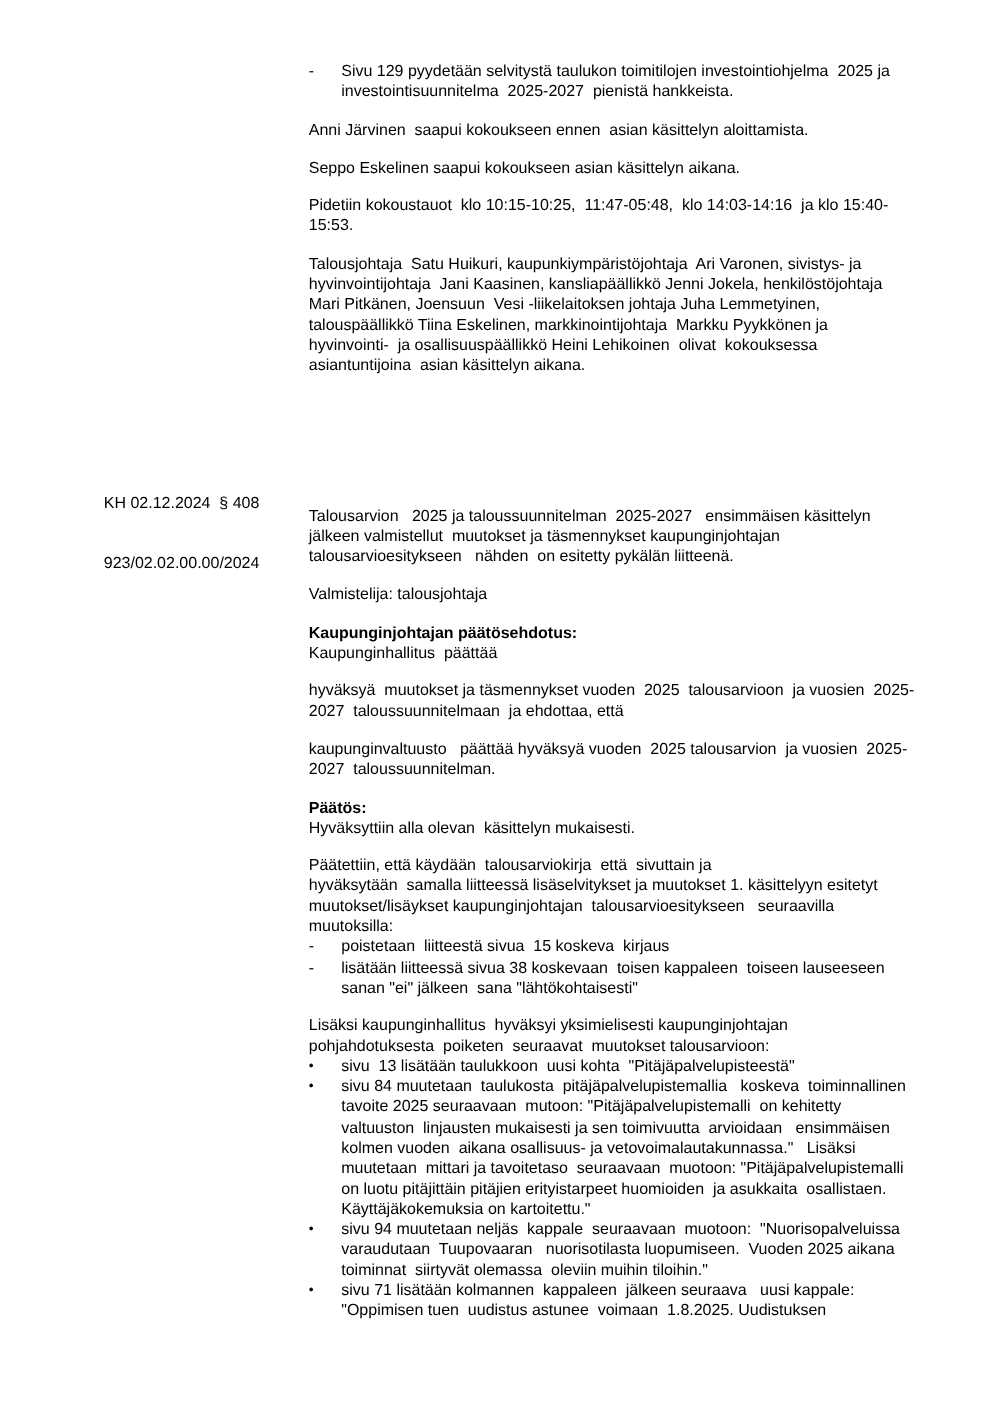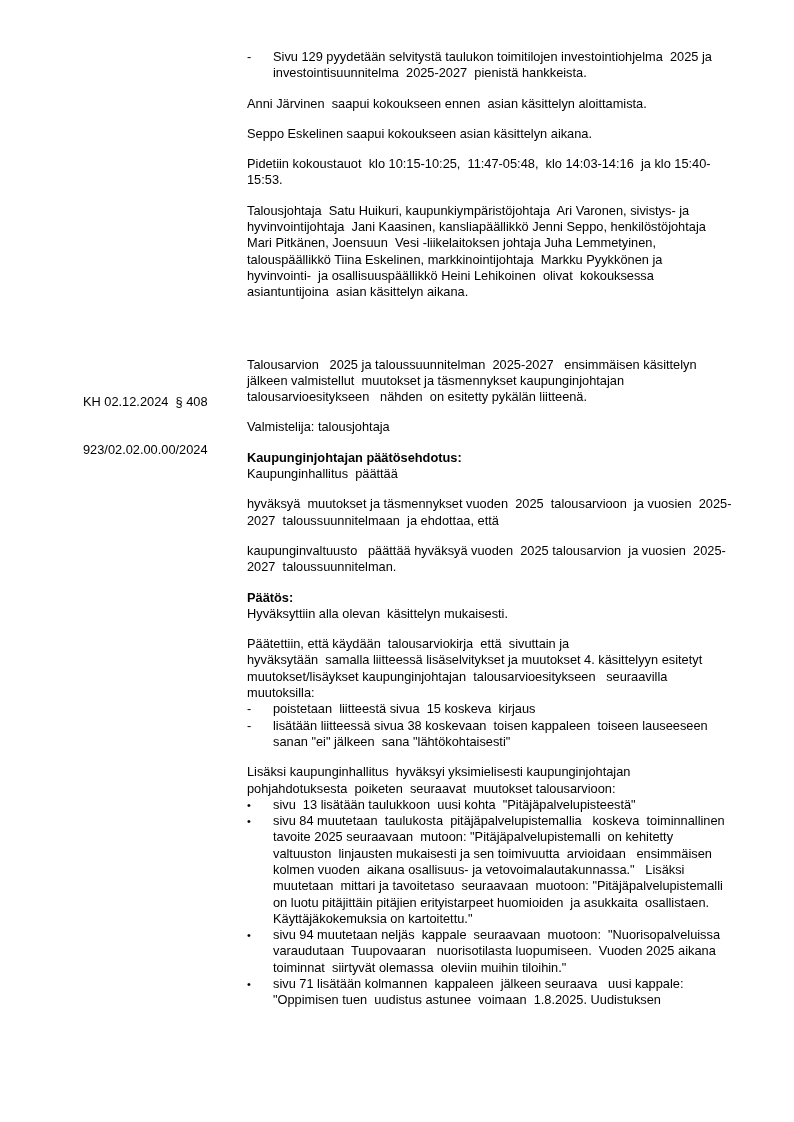--- a/index.html
+++ b/index.html
@@ -23,21 +23,21 @@
   }
   .main-col {
     position: absolute;
     left: 247px; top: 49px;
     width: 530px;
     font-size: 12.8px; line-height: 16.3px;
   }
   .block { margin-top: 14px; }
   .block:first-child { margin-top: 0; }
   .block.attached { margin-top: 0; }
-  .block.big-gap { margin-top: 56px; }
+  .block.big-gap { margin-top: 104px; }
   .line { white-space: pre; }
   .heading { font-weight: bold; }
   .li { display: flex; align-items: flex-start; }
   .li .marker { flex: 0 0 26px; width: 26px; white-space: pre; }
   .li .marker.bullet { font-size: 11px; line-height: 16.3px; }
 </style>
 </head>
 <body>
 
 <div class="page">
@@ -60,21 +60,21 @@
       </div>
       <div class="block">
         <div class="line">Seppo Eskelinen saapui kokoukseen asian käsittelyn aikana.</div>
       </div>
       <div class="block">
         <div class="line">Pidetiin kokoustauot  klo 10:15-10:25,  11:47-05:48,  klo 14:03-14:16  ja klo 15:40-</div>
         <div class="line">15:53.</div>
       </div>
       <div class="block">
         <div class="line">Talousjohtaja  Satu Huikuri, kaupunkiympäristöjohtaja  Ari Varonen, sivistys- ja</div>
-        <div class="line">hyvinvointijohtaja  Jani Kaasinen, kansliapäällikkö Jenni Seppo, henkilöstöjohtaja</div>
+        <div class="line">hyvinvointijohtaja  Jani Kaasinen, kansliapäällikkö Jenni Jokela, henkilöstöjohtaja</div>
         <div class="line">Mari Pitkänen, Joensuun  Vesi -liikelaitoksen johtaja Juha Lemmetyinen,</div>
         <div class="line">talouspäällikkö Tiina Eskelinen, markkinointijohtaja  Markku Pyykkönen ja</div>
         <div class="line">hyvinvointi-  ja osallisuuspäällikkö Heini Lehikoinen  olivat  kokouksessa</div>
         <div class="line">asiantuntijoina  asian käsittelyn aikana.</div>
       </div>
       <div class="block big-gap">
         <div class="line">Talousarvion   2025 ja taloussuunnitelman  2025-2027   ensimmäisen käsittelyn</div>
         <div class="line">jälkeen valmistellut  muutokset ja täsmennykset kaupunginjohtajan</div>
         <div class="line">talousarvioesitykseen   nähden  on esitetty pykälän liitteenä.</div>
       </div>
@@ -92,21 +92,21 @@
       <div class="block">
         <div class="line">kaupunginvaltuusto   päättää hyväksyä vuoden  2025 talousarvion  ja vuosien  2025-</div>
         <div class="line">2027  taloussuunnitelman.</div>
       </div>
       <div class="block">
         <div class="line heading">Päätös:</div>
         <div class="line">Hyväksyttiin alla olevan  käsittelyn mukaisesti.</div>
       </div>
       <div class="block">
         <div class="line">Päätettiin, että käydään  talousarviokirja  että  sivuttain ja</div>
-        <div class="line">hyväksytään  samalla liitteessä lisäselvitykset ja muutokset 4. käsittelyyn esitetyt</div>
+        <div class="line">hyväksytään  samalla liitteessä lisäselvitykset ja muutokset 1. käsittelyyn esitetyt</div>
         <div class="line">muutokset/lisäykset kaupunginjohtajan  talousarvioesitykseen   seuraavilla</div>
         <div class="line">muutoksilla:</div>
       </div>
       <div class="block attached">
         <div class="li">
           <span class="marker">-</span>
           <div>
             <div class="line">poistetaan  liitteestä sivua  15 koskeva  kirjaus</div>
           </div>
         </div>

